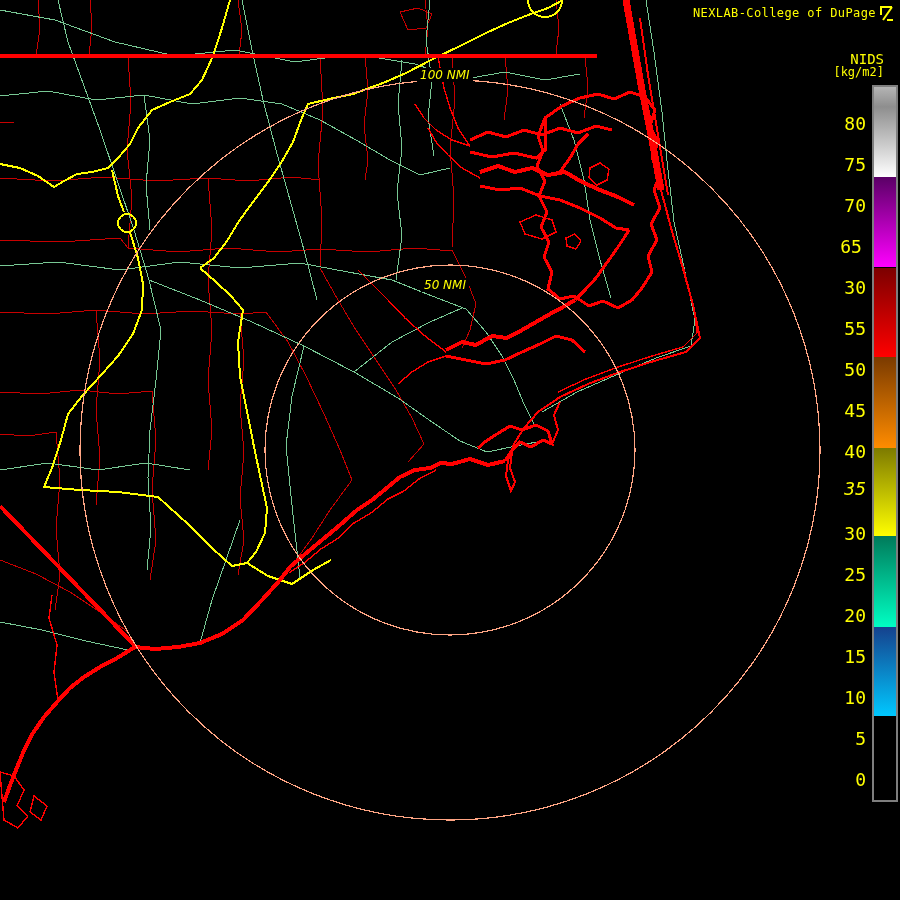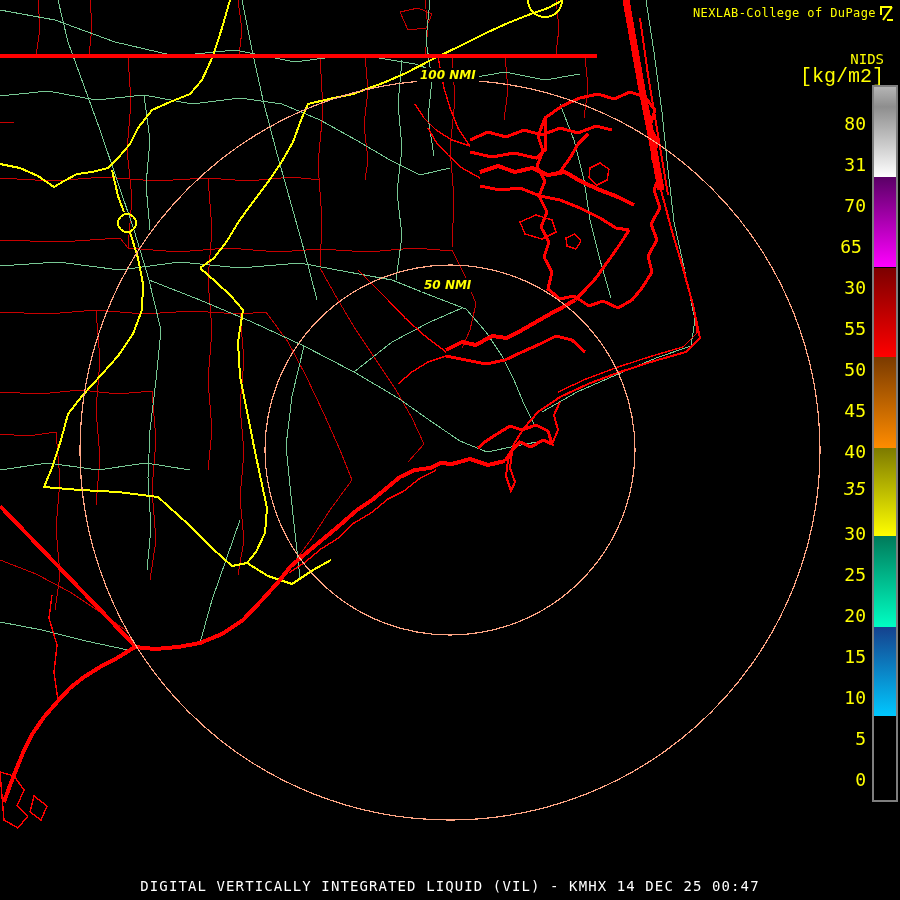--- a/index.html
+++ b/index.html
@@ -3,29 +3,29 @@
 <meta charset="utf-8">
 <style>
   html,body{margin:0;padding:0;background:#000;}
   #screen{position:relative;width:900px;height:900px;background:var(--bg,#000);overflow:hidden;
           font-family:"DejaVu Sans Mono","Liberation Mono",monospace;}
   #basemap{position:absolute;left:0;top:0;shape-rendering:crispEdges;}
   .hdr{position:absolute;color:var(--lbl,#ffff00);white-space:pre;}
   #src-line{top:6px;right:24px;font-size:12px;letter-spacing:.4px;}
   #cod-logo{position:absolute;top:5px;right:5px;width:16px;height:17px;}
   #fmt-line{top:51px;right:16px;font-size:14px;}
-  #units-line{top:65px;right:16px;font-size:20px;font-family:Liberation Mono, monospace;}
+  #units-line{top:65px;right:16px;font-size:12px;}
   #colorbar{position:absolute;left:872px;top:85px;width:26px;height:717px;
             border:2px solid #7e7e7e;box-sizing:border-box;background:#000;}
   .seg{position:absolute;left:0;width:100%;}
   .tick{position:absolute;right:34px;width:30px;height:18px;line-height:18px;text-align:right;
         color:var(--lbl,#ffff00);font-size:18px;}
   .ringlbl{position:absolute;background:#000;color:var(--lbl,#ffff00);
            font-family:"DejaVu Sans","Liberation Sans",sans-serif;
-           font-style:italic;font-weight:bold;font-size:12px;padding:0 3px;white-space:pre;}
+           font-style:italic;font-weight:normal;font-size:12px;padding:0 3px;white-space:pre;}
   #ring-label-50{left:421px;top:258px;margin-top:20px;}
   #ring-label-100{left:417px;top:68px;}
   #footer-caption{position:absolute;left:0;top:878px;width:100%;text-align:center;
                   color:var(--ftr,#ffffff);font-size:14px;letter-spacing:1.1px;white-space:pre;}
   .county{stroke:var(--county,#c80000);stroke-width:1;fill:none;}
   .road{stroke:var(--road,#78c894);stroke-width:1;fill:none;}
   .hwy{stroke:var(--hwy,#ffff00);stroke-width:2;fill:none;}
   .coast4{stroke:var(--coast,#ff0000);stroke-width:4;fill:none;}
   .coast3{stroke:var(--coast,#ff0000);stroke-width:3;fill:none;}
   .coast2{stroke:var(--coast,#ff0000);stroke-width:2;fill:none;}
@@ -162,32 +162,31 @@
       <div class="seg" style="top: 90.3px; height: 90.2px; background: linear-gradient(rgb(90, 0, 102), rgb(255, 0, 255));"></div>
       <div class="seg" style="top: 180.5px; height: 89.38px; background: linear-gradient(rgb(124, 0, 0), rgb(255, 0, 0));"></div>
       <div class="seg" style="top: 269.88px; height: 91.02px; background: linear-gradient(rgb(122, 58, 0), rgb(255, 140, 0));"></div>
       <div class="seg" style="top: 360.9px; height: 87.74px; background: linear-gradient(rgb(125, 122, 0), rgb(255, 255, 0));"></div>
       <div class="seg" style="top: 448.64px; height: 91.02px; background: linear-gradient(rgb(0, 122, 90), rgb(0, 255, 195));"></div>
       <div class="seg" style="top: 539.66px; height: 89.38px; background: linear-gradient(rgb(21, 65, 141), rgb(0, 200, 255));"></div>
       <div class="seg" style="top: 629.04px; height: 82.82px; background: linear-gradient(rgb(0, 0, 0), rgb(0, 0, 0));"></div>
     </div>
   <div id="ticks">
       <div class="tick" style="top: 115px;">80</div>
-      <div class="tick" style="top: 156px;">31</div>
+      <div class="tick" style="top: 156px;">75</div>
       <div class="tick" style="top: 197px;">70</div>
       <div class="tick" style="top: 238px; text-align: center;">65</div>
       <div class="tick" style="top: 279px;">30</div>
       <div class="tick" style="top: 320px;">55</div>
       <div class="tick" style="top: 361px;">50</div>
       <div class="tick" style="top: 402px;">45</div>
       <div class="tick" style="top: 443px;">40</div>
       <div class="tick" style="top: 480px; font-style: italic;">35</div>
       <div class="tick" style="top: 525px;">30</div>
       <div class="tick" style="top: 566px;">25</div>
       <div class="tick" style="top: 607px;">20</div>
       <div class="tick" style="top: 648px;">15</div>
       <div class="tick" style="top: 689px;">10</div>
       <div class="tick" style="top: 730px;">5</div>
       <div class="tick" style="top: 771px;">0</div>
     </div>
 
-  <div id="footer-caption">DIGITAL VERTICALLY INTEGRATED LIQUID (VIL) - KMHX 14 DEC 25 00:47</div>
 </div>
 
 </body></html>

